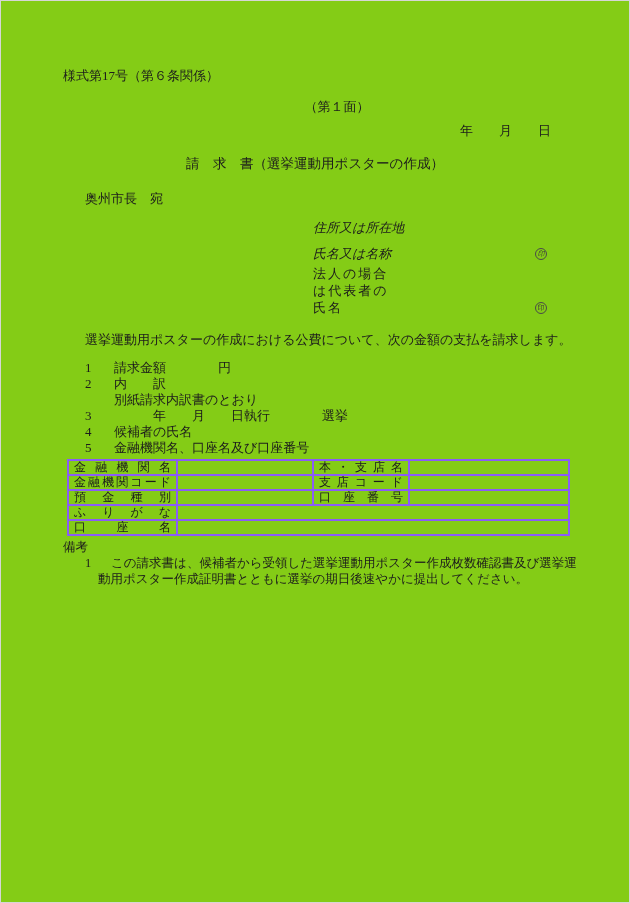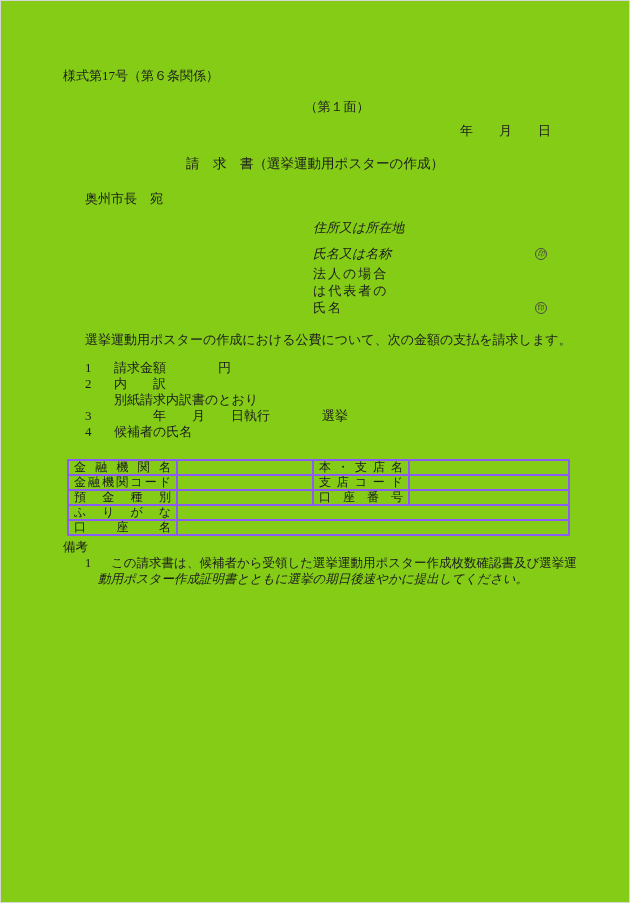--- a/index.html
+++ b/index.html
@@ -62,21 +62,21 @@
   .bank-table td.lbl {
     text-align: justify;
     text-align-last: justify;
     text-justify: inter-character;
   }
   .bank-table tr.account-row td { border-top-style: dotted; border-top-color: #555; }
 
   .notes { left: 62px; top: 538px; font-size: 12.5px; line-height: 16px; }
   .note-first { margin-left: 22px; }
   .note-no { display: inline-block; width: 26px; }
-  .note-cont { margin-left: 35px; font-style: italic; }
+  .note-cont { margin-left: 35px; }
 </style>
 </head>
 <body>
 
 <div class="page">
 
   <div class="abs form-number">様式第17号（第６条関係）</div>
 
   <div class="abs page-label">（第１面）</div>
 
@@ -108,20 +108,23 @@
     </div>
     <div>
       <span class="item-no">2</span><span>内　　訳</span>
     </div>
     <div class="item-sub">別紙請求内訳書のとおり</div>
     <div>
       <span class="item-no">3</span><span>　　　年　　月　　日執行　　　　選挙</span>
     </div>
     <div>
       <span class="item-no">4</span><span>候補者の氏名</span>
+    </div>
+    <div>
+      <span class="item-no">5</span><span>金融機関名、口座名及び口座番号</span>
     </div>
   </div>
 
   <table class="abs bank-table">
     <colgroup>
       <col style="width:109px">
         <col style="width:136px">
         <col style="width:96px">
         <col style="width:160px">
     </colgroup>

